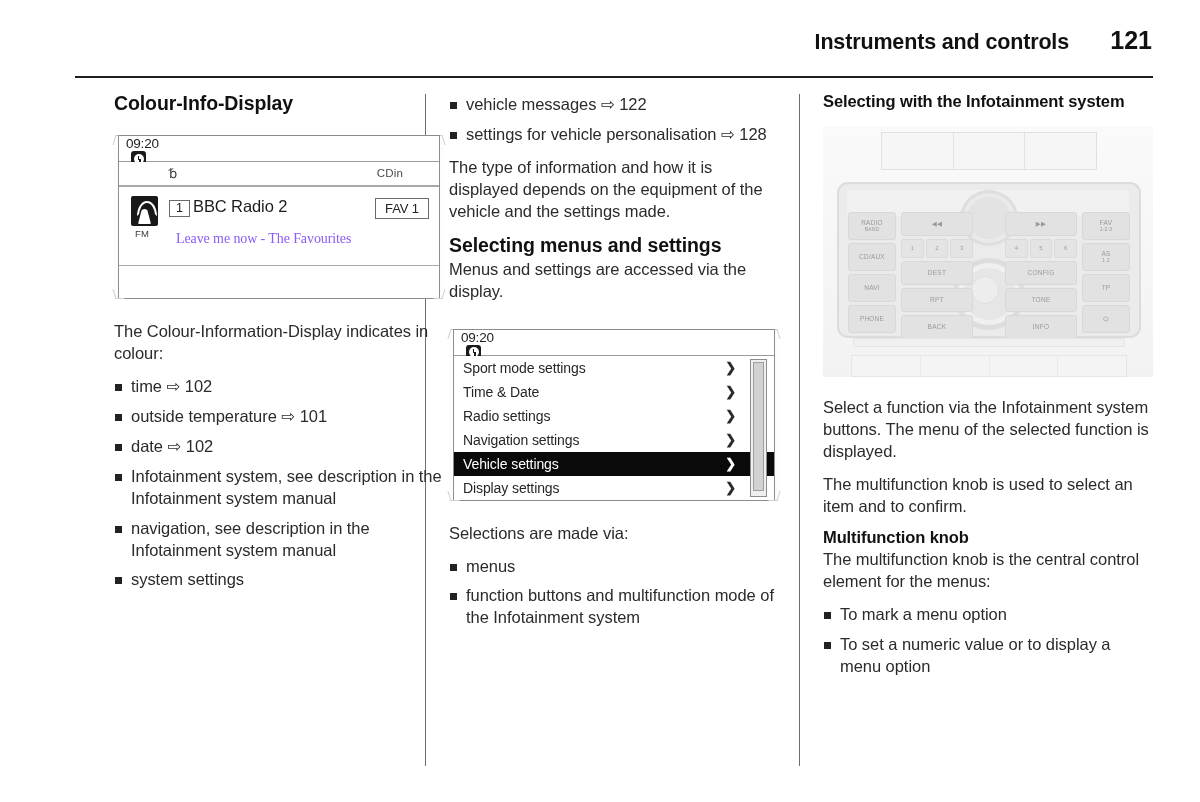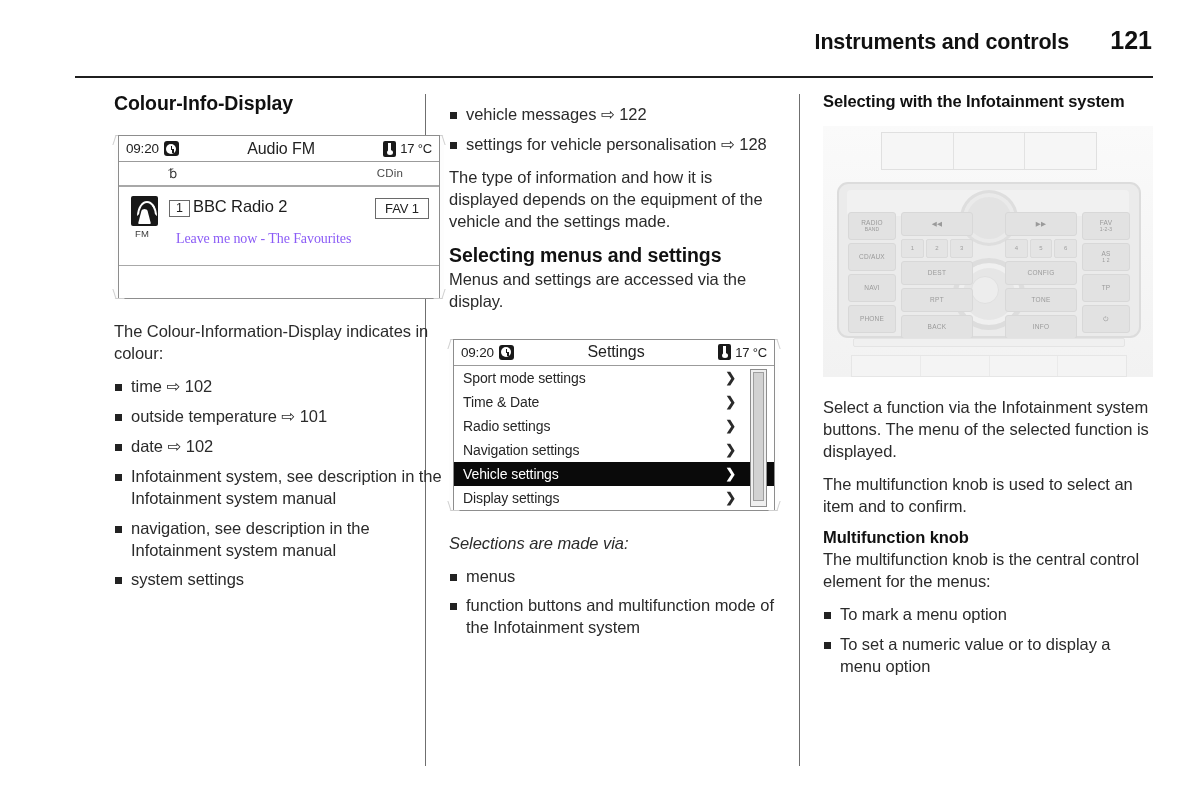--- a/index.html
+++ b/index.html
@@ -157,26 +157,26 @@
 
   .display-screen {
     position: relative;
     margin: 7px 4px 0 4px;
     border: 1px solid #8d8d8d;
     background: #ffffff;
     box-sizing: border-box;
   }
   .disp-statusbar {
     display: flex;
-    align-items: center;
     height: 26px;
     border-bottom: 1px solid #9b9b9b;
     padding: 0 7px;
     box-sizing: border-box;
     background: #fff;
+    flex-direction: column;
   }
   .disp-time {
     font-size: 13.5px;
     color: #222;
     letter-spacing: -0.2px;
   }
   .icon-clock {
     width: 15px;
     height: 15px;
     margin-left: 5px;
@@ -624,21 +624,21 @@
       <li>time ⇨ 102</li>
       <li>outside temperature ⇨ 101</li>
       <li>date ⇨ 102</li>
       <li>Infotainment system, see description in the Infotainment system manual</li>
       <li>navigation, see description in the Infotainment system manual</li>
       <li>system settings</li>
     </ul>
   </div>
 
   <div class="col col-2">
-    <ul class="bullets" style="margin-top:12px;">
+    <ul class="bullets" style="margin-top:2px;">
       <li>vehicle messages ⇨ 122</li>
       <li>settings for vehicle personalisation ⇨ 128</li>
     </ul>
     <p class="body">The type of information and how it is displayed depends on the equipment of the vehicle and the settings made.</p>
 
     <h2 class="section-title" style="margin-bottom:2px;">Selecting menus and settings</h2>
     <p class="body">Menus and settings are accessed via the display.</p>
 
     <div class="display-wrap" style="margin-top:26px;">
       <div class="display-bezel">
@@ -685,21 +685,21 @@
             <div class="menu-scrollbar">
               <div class="menu-scrollthumb"></div>
             </div>
           </div>
         </div>
         <div class="bezel-bottom-corner-l"></div>
         <div class="bezel-bottom-corner-r"></div>
       </div>
     </div>
 
-    <p class="body" style="margin-top:6px;font-style:italic;">Selections are made via:</p>
+    <p class="body" style="margin-top:6px;">Selections are made via:</p>
     <ul class="bullets">
       <li>menus</li>
       <li>function buttons and multifunction mode of the Infotainment system</li>
     </ul>
   </div>
 
   <div class="col col-3">
     <h3 class="sub-title">Selecting with the Infotainment system</h3>
 
     <div class="panel-photo">

